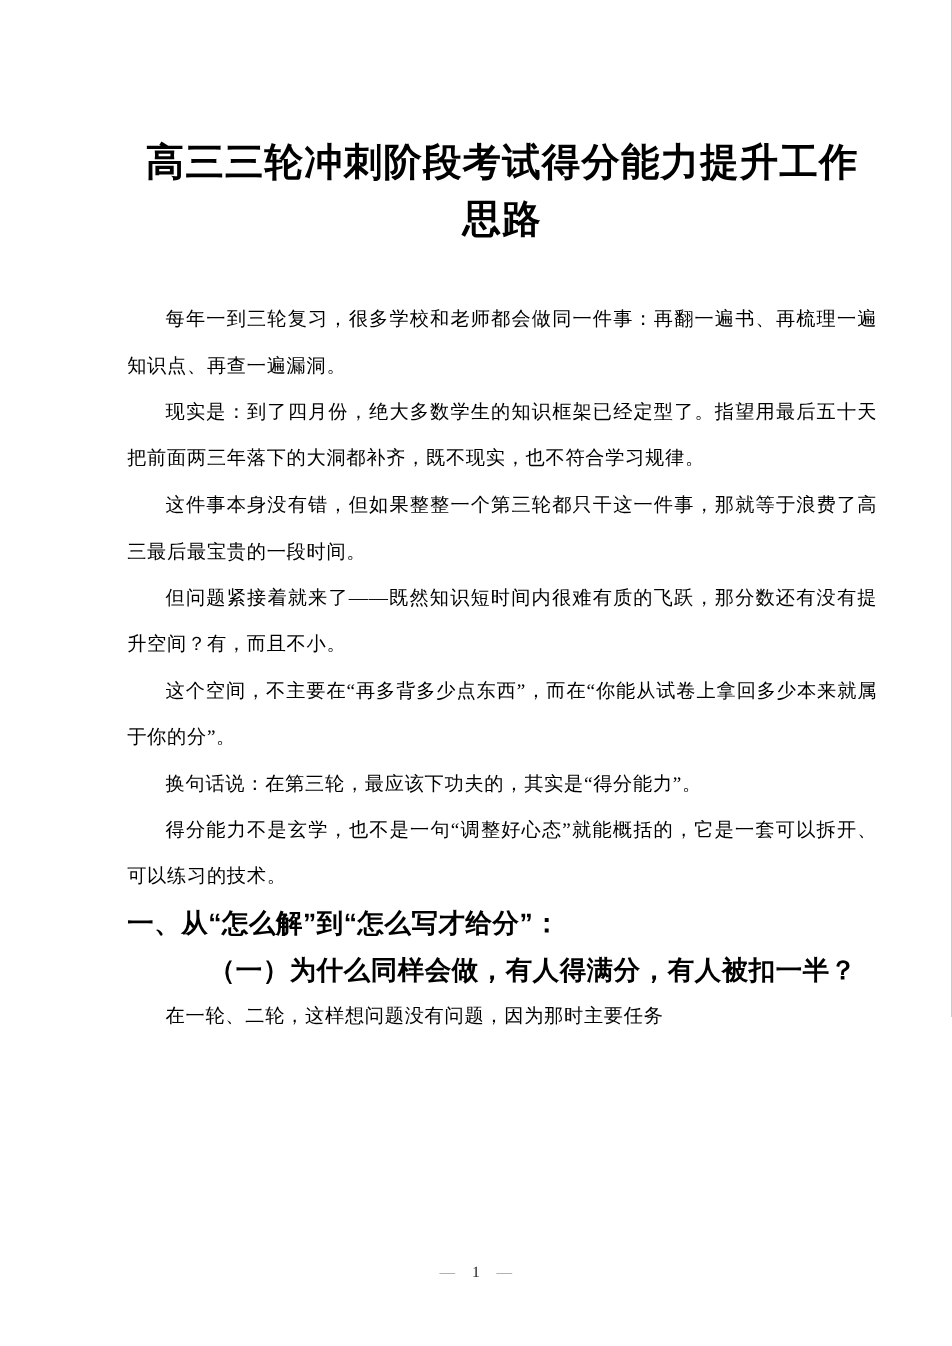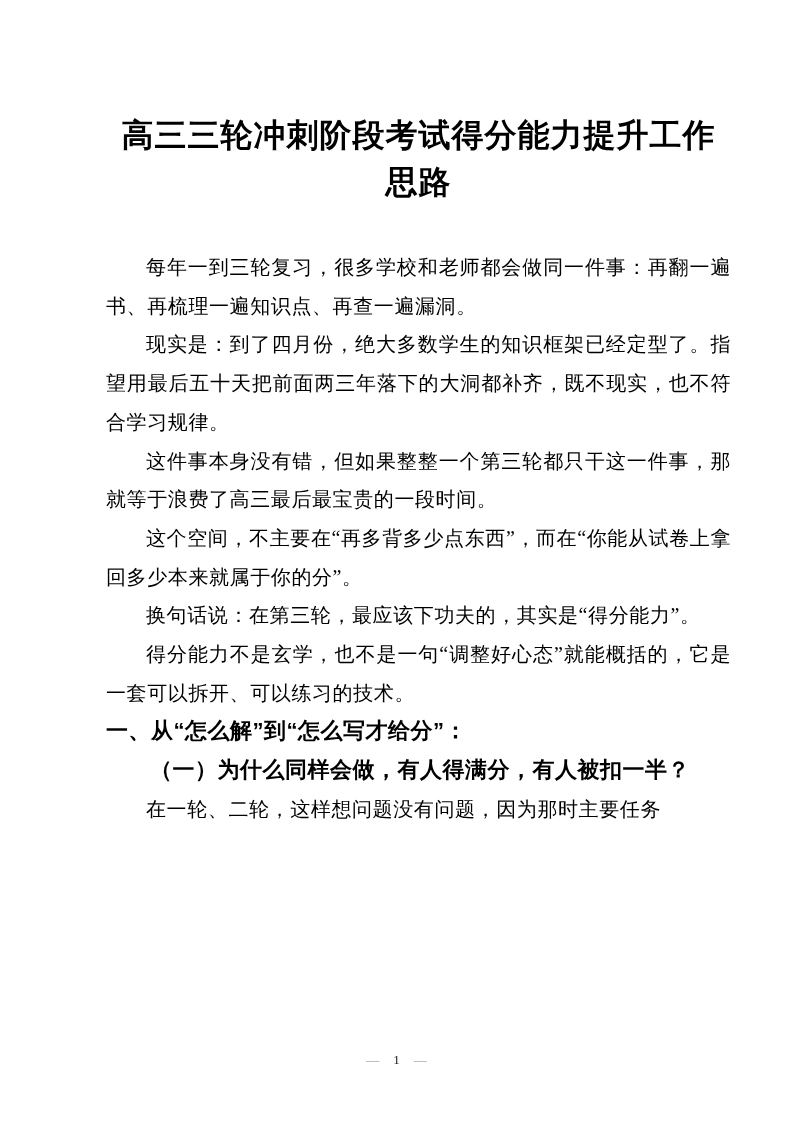--- a/index.html
+++ b/index.html
@@ -18,21 +18,21 @@
   .doc-title {
     font-family: "Liberation Serif", "DejaVu Serif", serif;
     font-weight: 700;
     font-size: 32px;
     line-height: 47px;
     text-align: center;
     letter-spacing: 1px;
     margin-bottom: 42px;
   }
   .para {
-    font-size: 20px;
+    font-size: 16px;
     line-height: 38.7px;
     letter-spacing: 0.6px;
     text-align: justify;
     text-indent: 2em;
   }
   .para.no-justify { text-align: left; }
   .h-section {
     font-family: "Liberation Sans", "DejaVu Sans", sans-serif;
     font-weight: 700;
     font-size: 22px;
@@ -40,20 +40,21 @@
     letter-spacing: 0.5px;
     text-indent: 0;
   }
   .h-sub {
     font-family: "Liberation Serif", "DejaVu Serif", serif;
     font-weight: 700;
     font-size: 22px;
     line-height: 38.7px;
     letter-spacing: 0.5px;
     text-indent: 2em;
+    margin-left: 24px;
   }
   .footer {
     position: absolute;
     left: 0;
     bottom: 54px;
     width: 100%;
     text-align: center;
     font-size: 13px;
     line-height: 16px;
     color: #000000;
@@ -71,20 +72,21 @@
 </head>
 <body>
 
 <div class="page">
 
   <h1 class="doc-title">高三三轮冲刺阶段考试得分能力提升工作思路</h1>
 
   <p class="para">每年一到三轮复习，很多学校和老师都会做同一件事：再翻一遍书、再梳理一遍知识点、再查一遍漏洞。</p>
   <p class="para">现实是：到了四月份，绝大多数学生的知识框架已经定型了。指望用最后五十天把前面两三年落下的大洞都补齐，既不现实，也不符合学习规律。</p>
   <p class="para">这件事本身没有错，但如果整整一个第三轮都只干这一件事，那就等于浪费了高三最后最宝贵的一段时间。</p>
+  <p class="para">但问题紧接着就来了——既然知识短时间内很难有质的飞跃，那分数还有没有提升空间？有，而且不小。</p>
   <p class="para">这个空间，不主要在“再多背多少点东西”，而在“你能从试卷上拿回多少本来就属于你的分”。</p>
   <p class="para">换句话说：在第三轮，最应该下功夫的，其实是“得分能力”。</p>
   <p class="para">得分能力不是玄学，也不是一句“调整好心态”就能概括的，它是一套可以拆开、可以练习的技术。</p>
 
   <h2 class="h-section">一、从“怎么解”到“怎么写才给分”：</h2>
 
 
   <h3 class="h-sub">（一）为什么同样会做，有人得满分，有人被扣一半？</h3>
 
   <p class="para no-justify">在一轮、二轮，这样想问题没有问题，因为那时主要任务</p>

